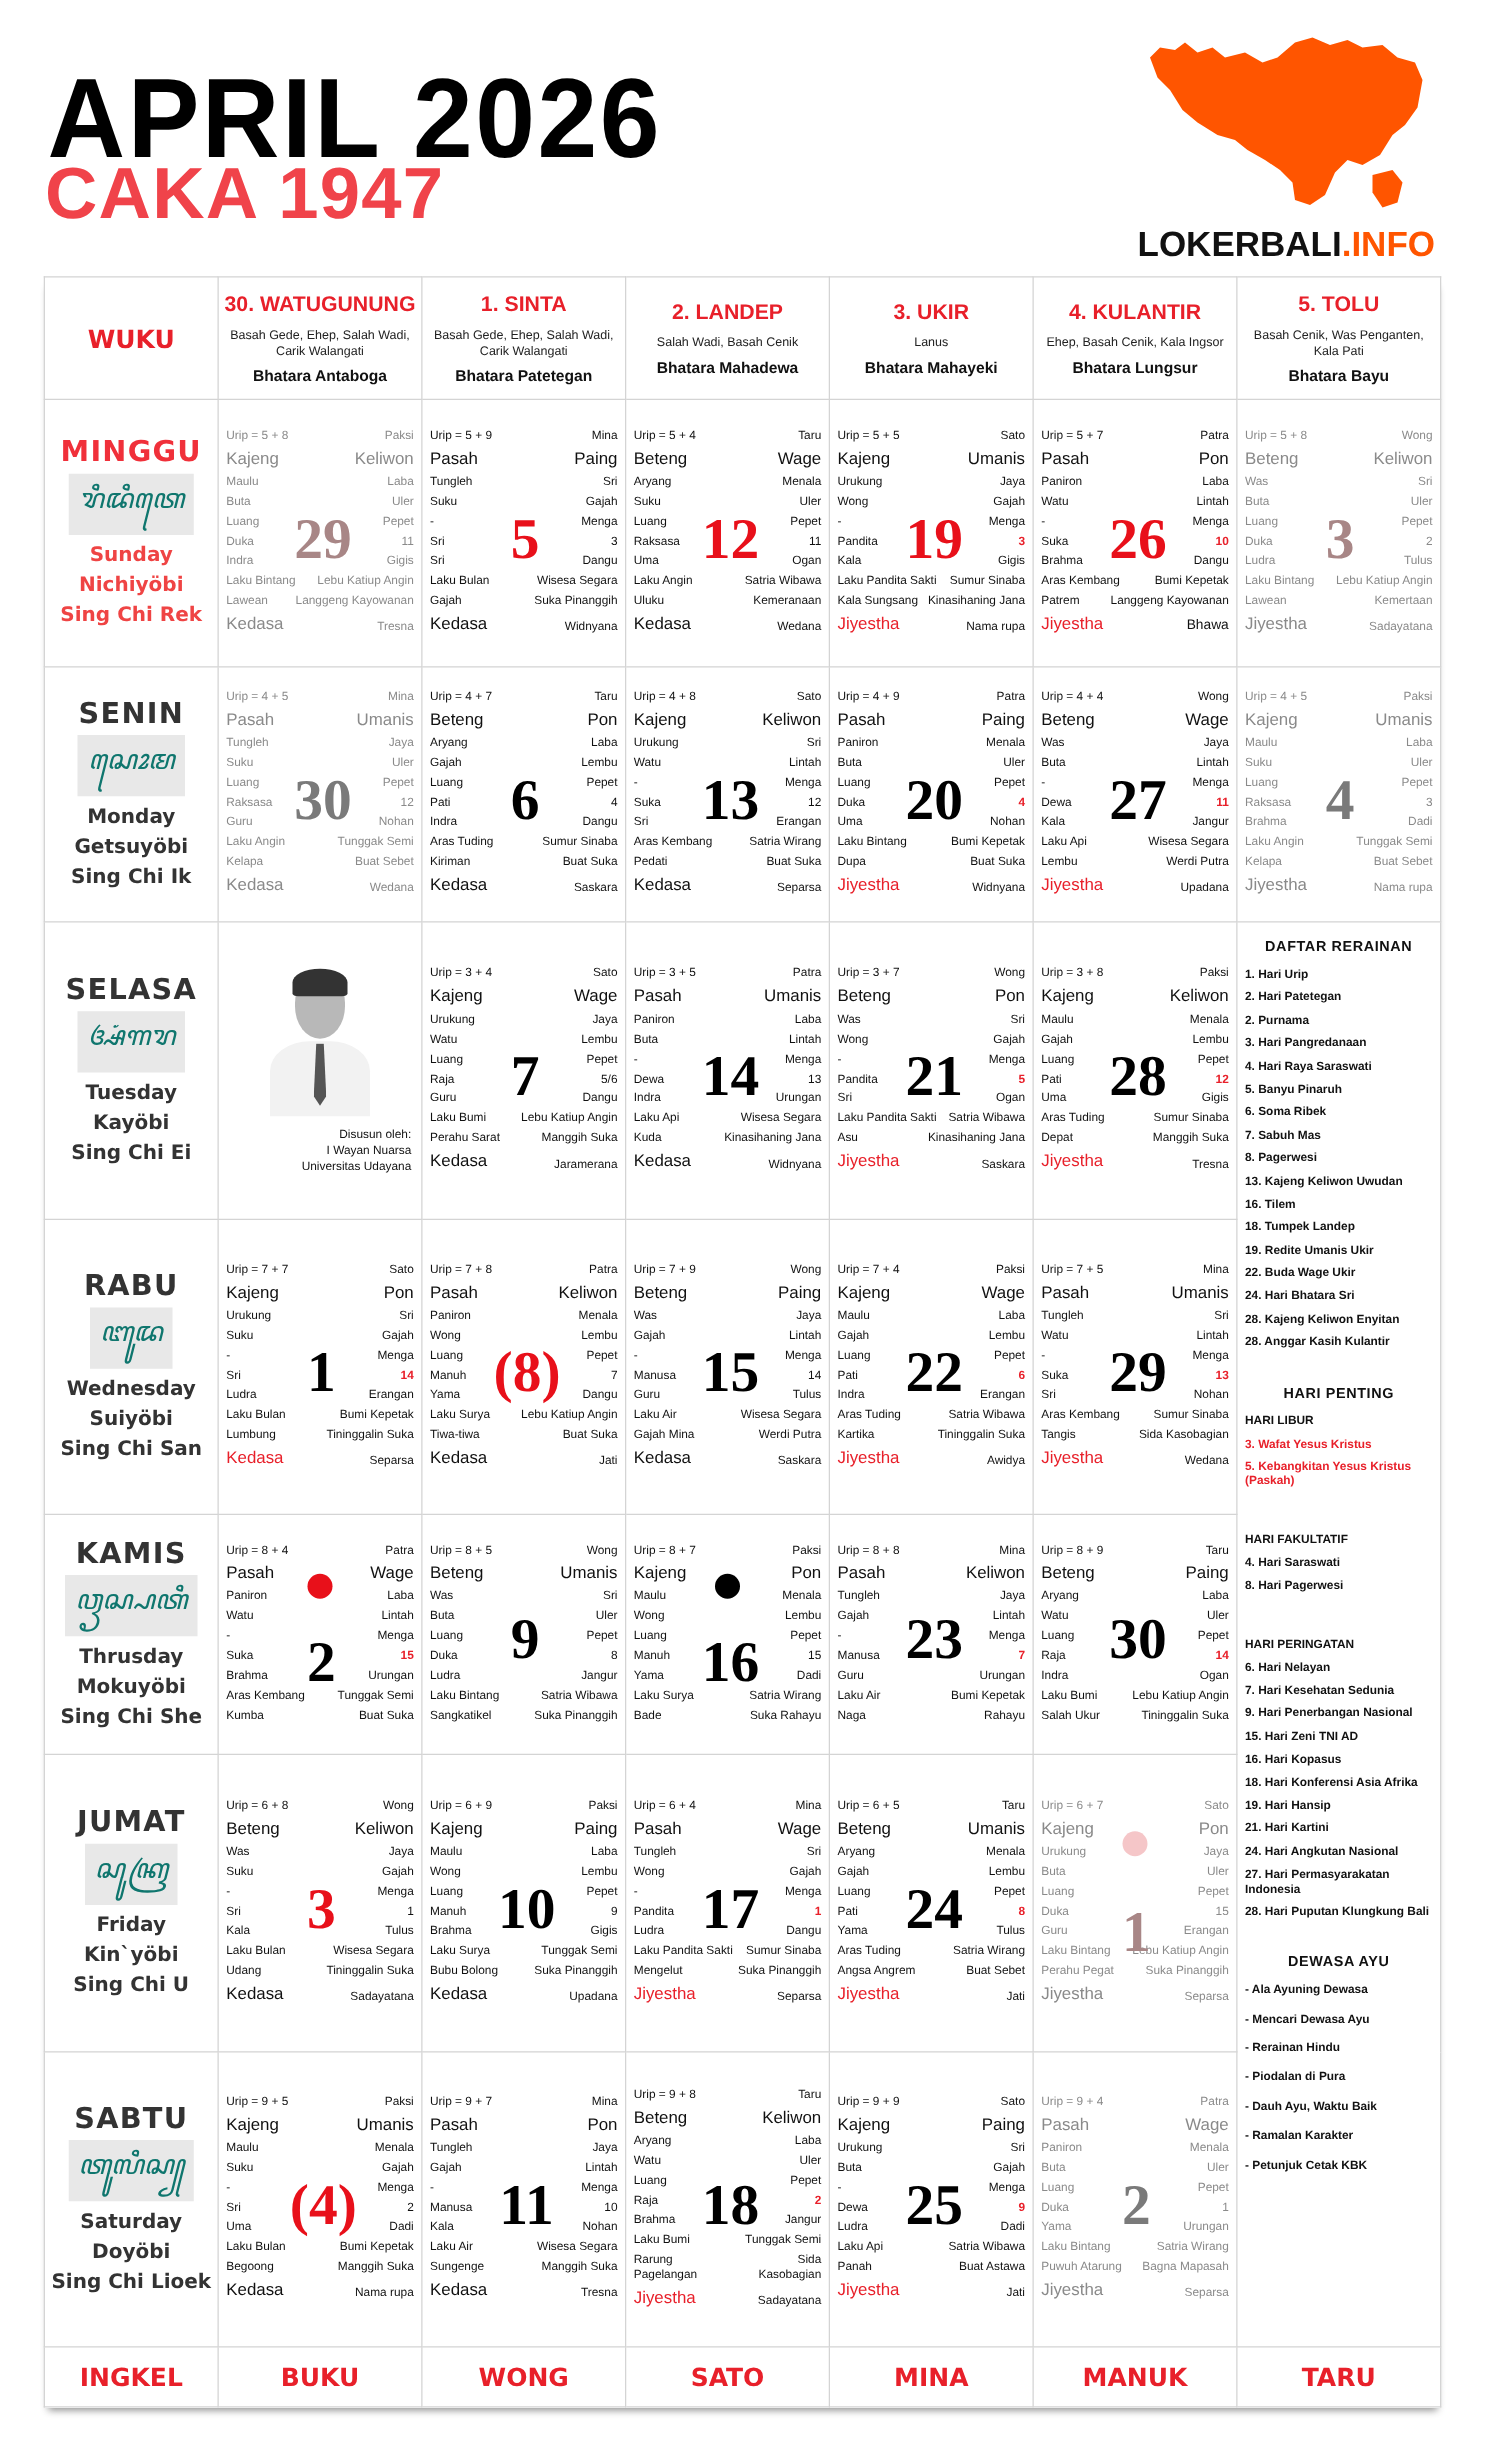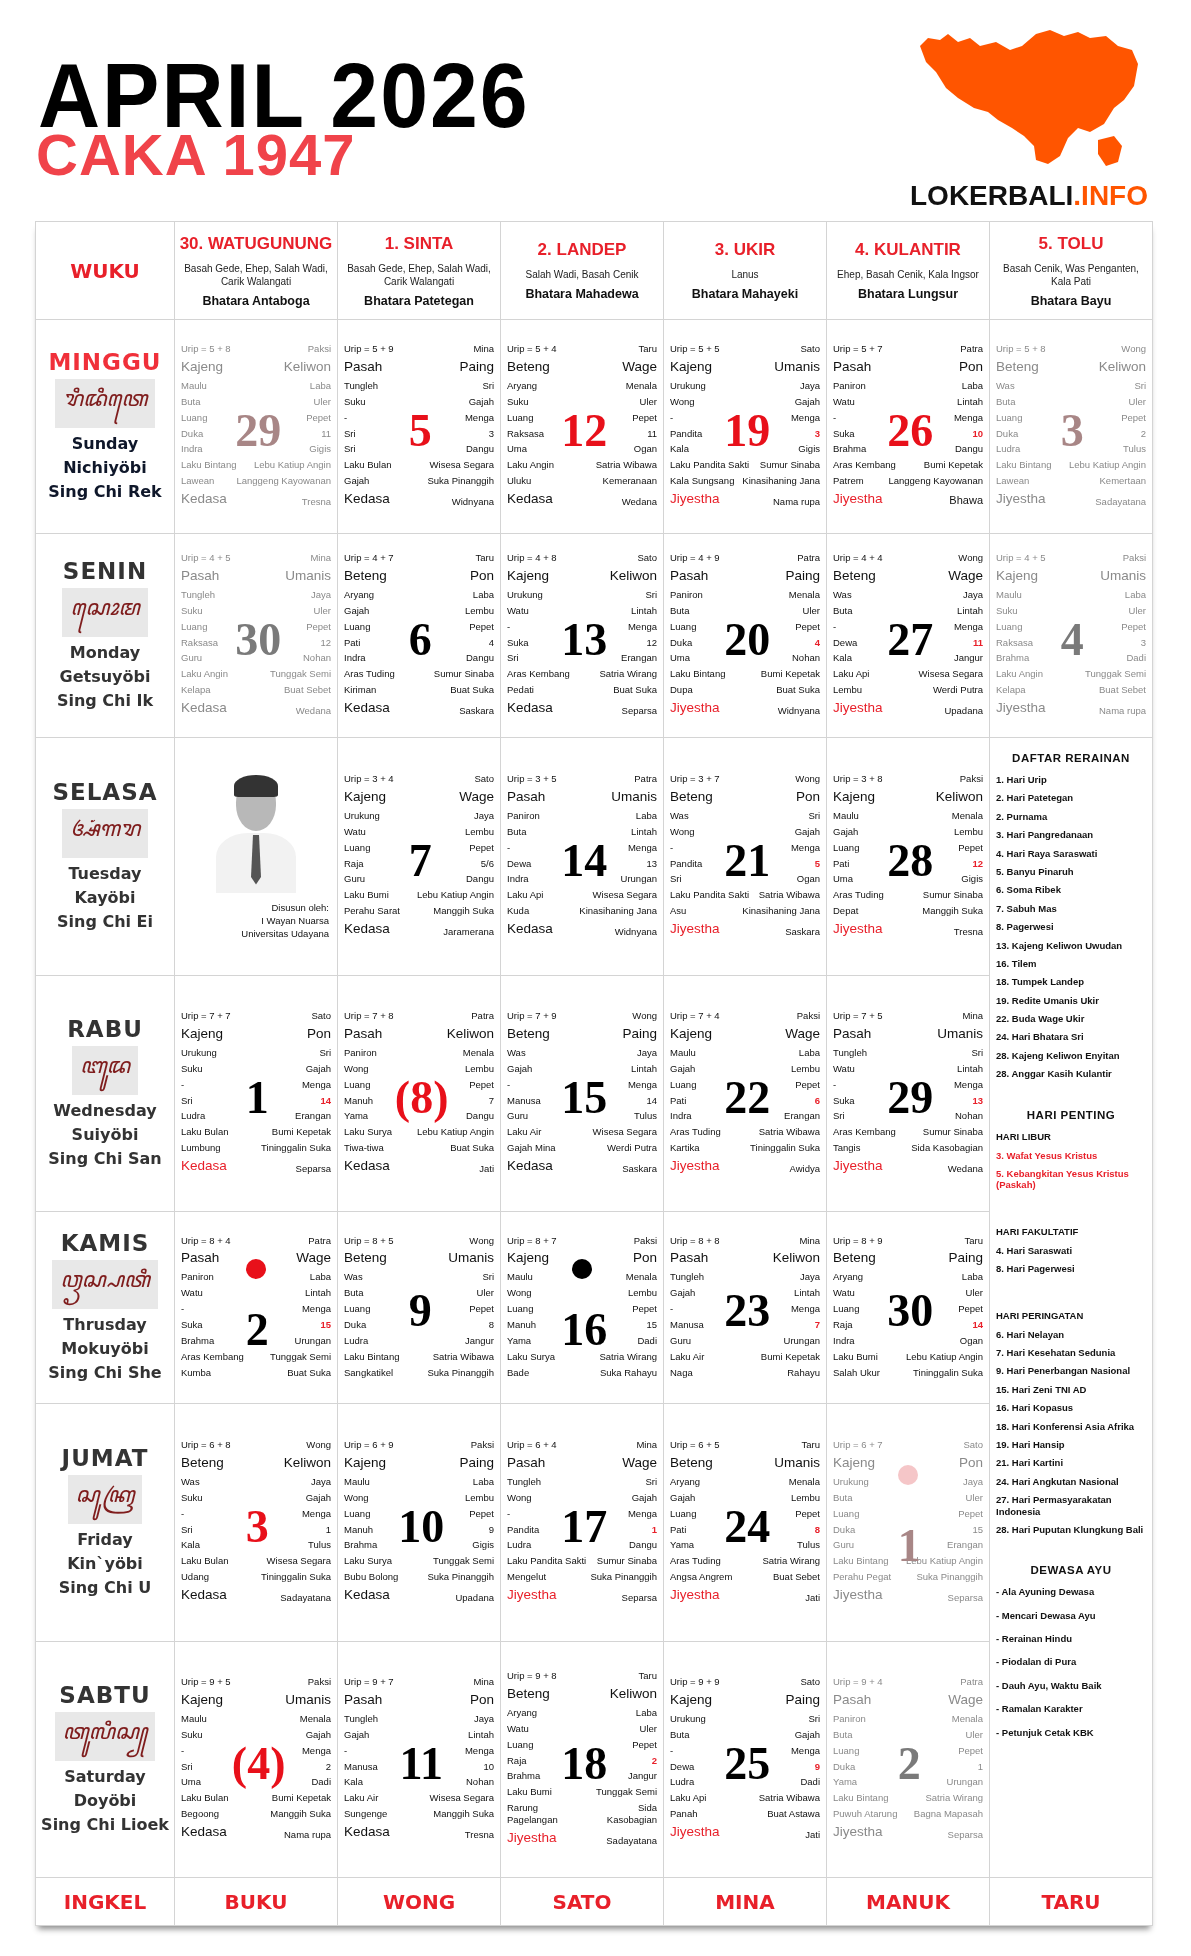--- a/index.html
+++ b/index.html
@@ -18,23 +18,23 @@
 
   .wuku-label { color: #e8202a; font-weight: bold; font-size: 20px; text-align: center; font-family: "DejaVu Sans", sans-serif; }
   .wuku-head { text-align: center; padding: 8px 4px !important; }
   .wuku-head .wname { color: #e8202a; font-weight: bold; font-size: 17px; margin-bottom: 8px; }
   .wuku-head .wnote { font-size: 10px; color: #222; line-height: 1.3; margin-bottom: 6px; }
   .wuku-head .wgod { font-size: 12.5px; color: #111; font-weight: bold; }
 
   .day-label { text-align: center; }
   .day-label .dname { font-family: "DejaVu Sans", sans-serif; font-weight: bold; font-size: 23px; color: #333; letter-spacing: 1px; }
   .day-label .dname.red { color: #f0303a; }
-  .day-label .script { display: inline-block; background: #e8e8e8; color: #7f1d1d; font-size: 22px; font-family: "DejaVu Serif", serif; padding: 2px 8px; margin: 4px 0; font-style: italic; }
+  .day-label .script { display: inline-block; background: #e8e8e8; color: #0f766e; font-size: 22px; font-family: "DejaVu Serif", serif; padding: 2px 8px; margin: 4px 0; font-style: italic; }
   .day-label .sub { font-family: "DejaVu Sans", sans-serif; font-weight: bold; font-size: 16px; color: #333; line-height: 1.5; }
-  .day-label .sub.red { color: #0f172a; }
+  .day-label .sub.red { color: #ef4444; }
 
   .cell { position: relative; padding: 6px 6px 4px 6px !important; font-size: 9.5px; color: #111; }
   .cell.dim { color: #8a8a8a; }
   .cell .row { display: flex; justify-content: space-between; align-items: flex-end; line-height: 1.25; margin-bottom: 4px; }
   .cell .row.big { font-size: 13.5px; font-weight: normal; margin-bottom: 4px; }
   .cell .row.end { font-size: 13.5px; }
   .cell .row .r { text-align: right; }
   .cell .row .red { color: #e8202a; font-weight: bold; }
   .cell .row .jiy { color: #e8202a; }
   .cell .num { position: absolute; left: 50%; top: 52%; transform: translate(-45%, -50%); font-family: "Liberation Serif", serif; font-weight: bold; font-size: 46px; color: #000; line-height: 1; pointer-events: none; }

